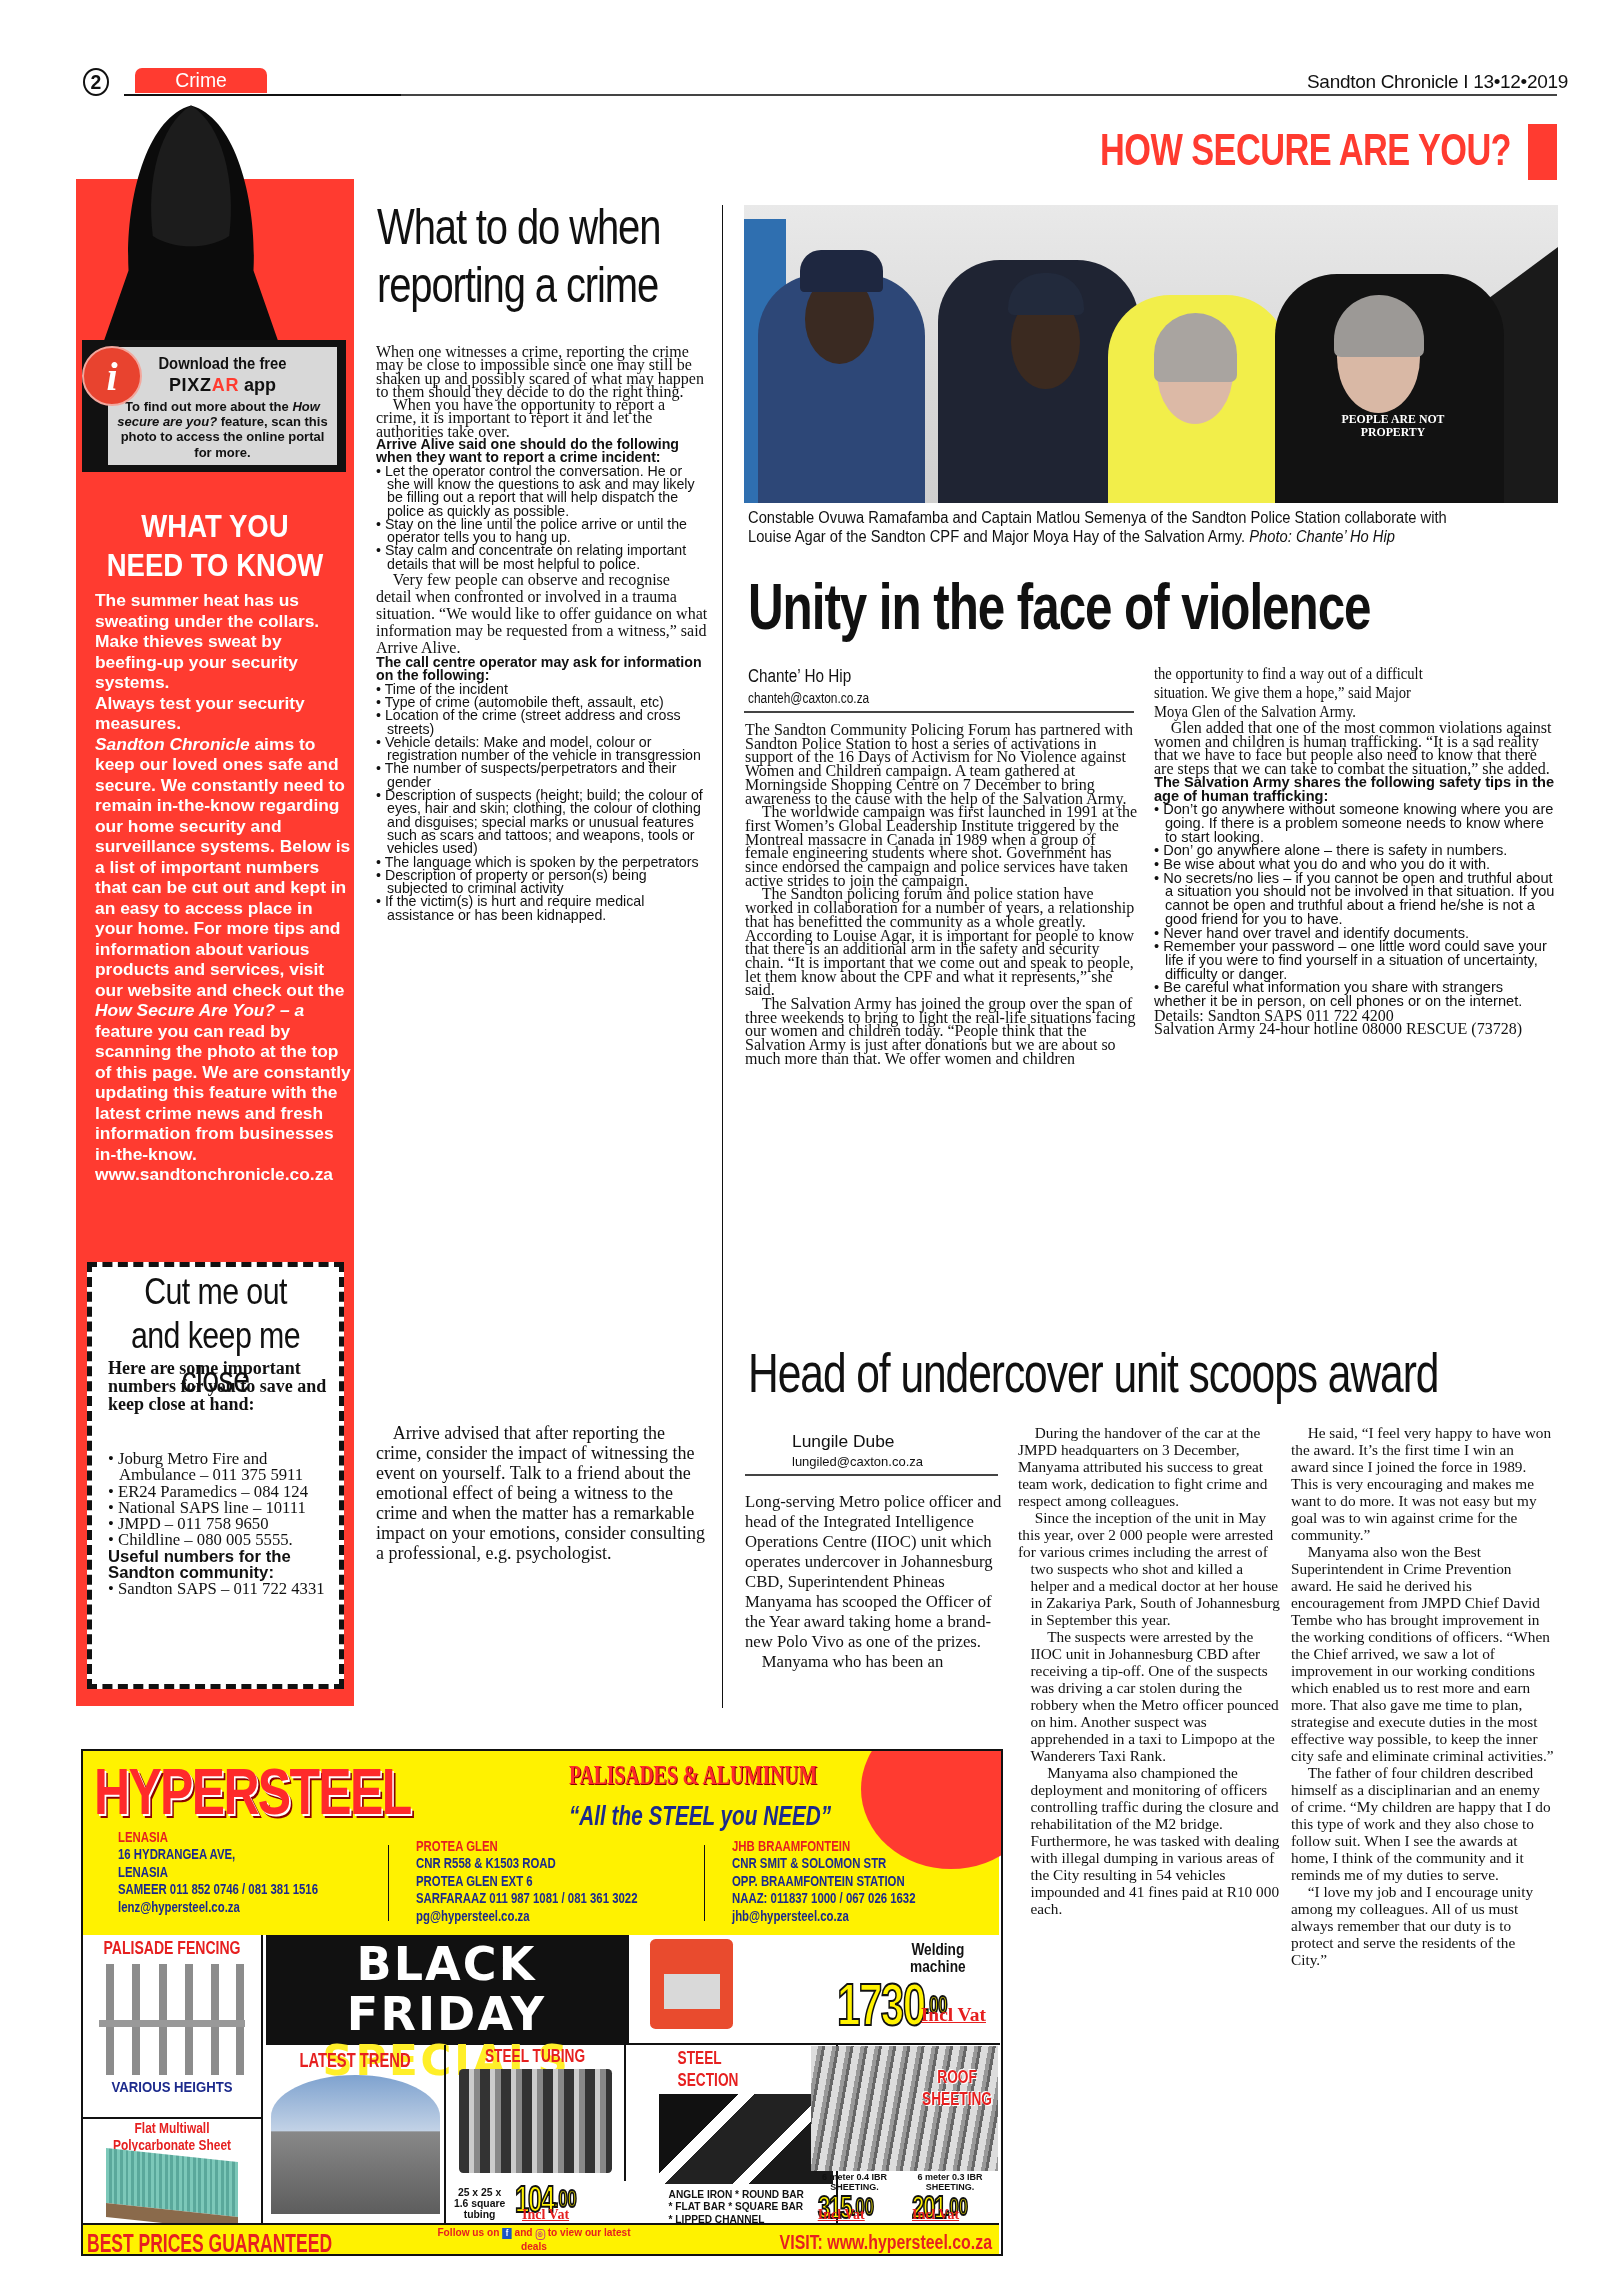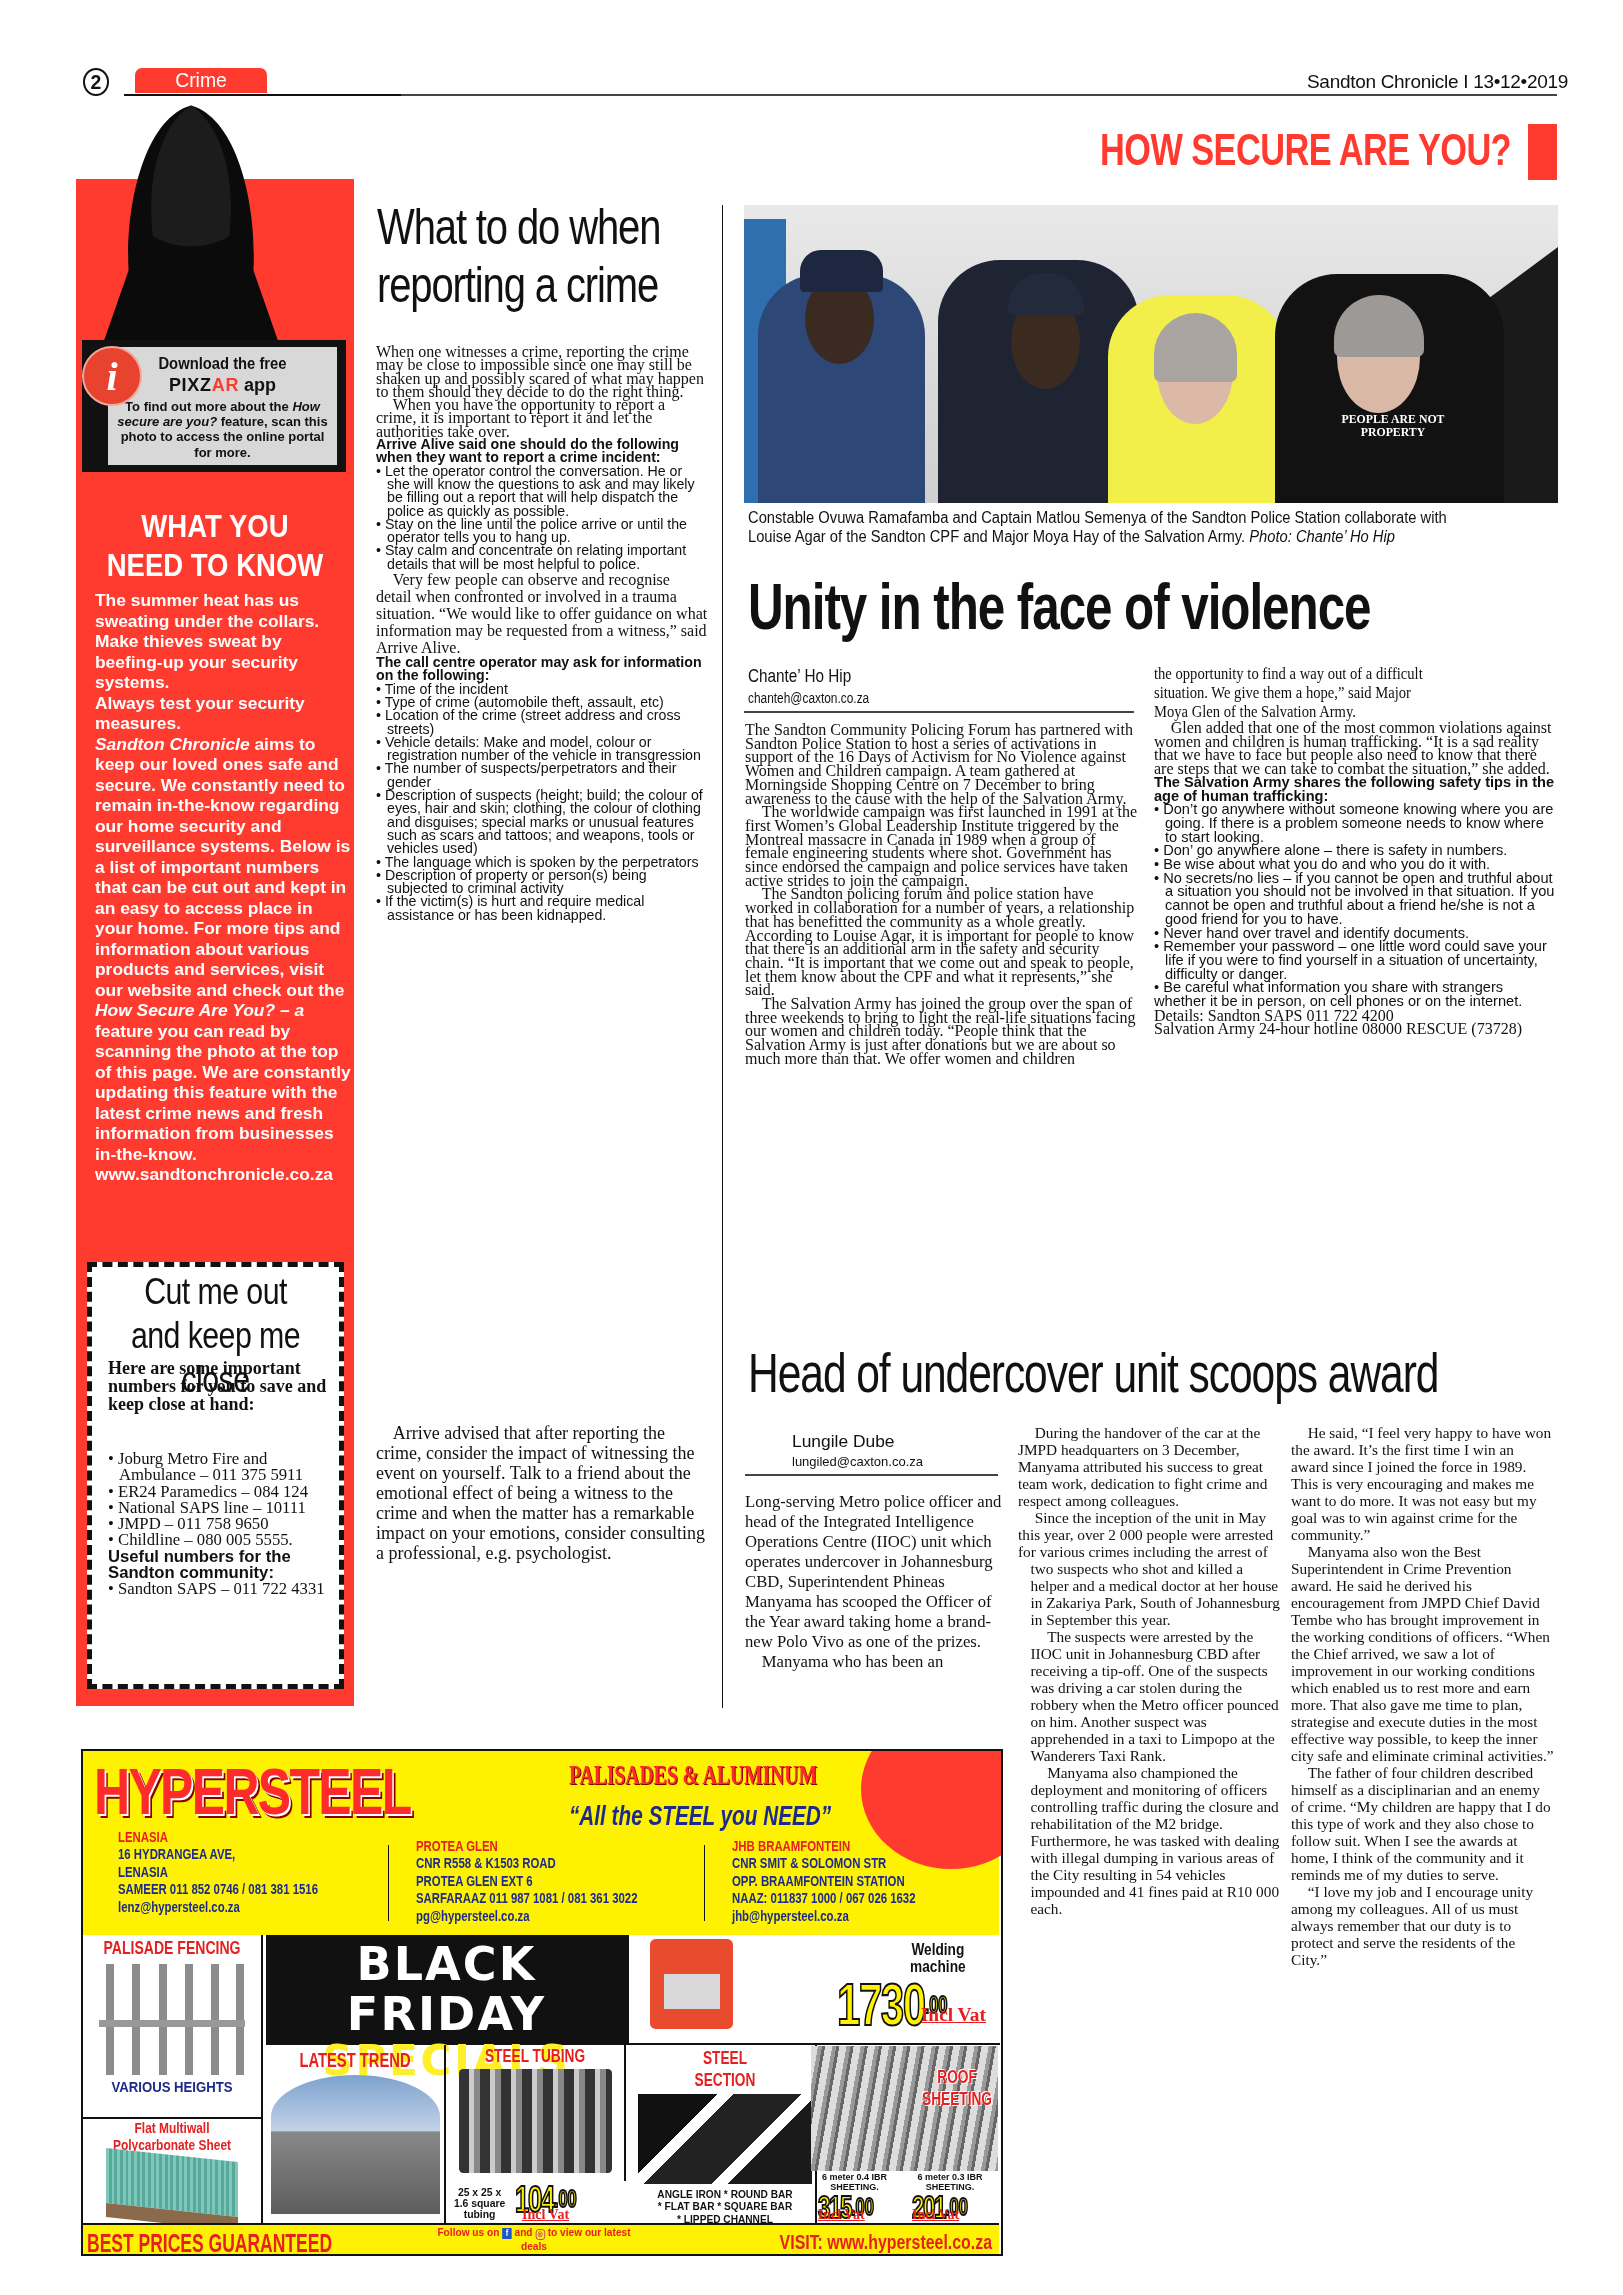--- a/index.html
+++ b/index.html
@@ -169,21 +169,21 @@
   .ad-trend .img { margin: 2.8px auto 0; width: 169px; height: 139px;
     background: linear-gradient(180deg, #7ea2cf 0%, #c2d2e6 40%, #888 41%, #5d5d5d 100%); border-radius: 50% 50% 0 0 / 30% 30% 0 0; }
   .ad-tubing { position:absolute; left: 363px; top: 294px; width: 180px; height: 136px; border-right: 2.1px solid #111; text-align:center; }
   .ad-tubing .t { font: bold 18px "Liberation Sans", sans-serif; color:#e62020; transform: scaleX(0.76); margin-top: 1.4px; }
   .ad-tubing .img { margin: 1.4px auto 0; width: 153px; height: 104px;
     background: repeating-linear-gradient(90deg, #333 0 9.7px, #ccc 9.7px 15.3px, #888 15.3px 21px); border-radius: 4.2px; }
   .ad-tubing .spec { position:absolute; left: 5.6px; top: 142px; width: 56px; font: bold 10.4px "Liberation Sans", sans-serif; line-height: 11px; }
   .ad-tubing .price { position:absolute; left: 69px; top: 136px; font-size: 37px; line-height: 37px; }
   .ad-tubing .incl { position:absolute; left: 76px; top: 162px; font-size: 14px; }
 
-  .ad-section { position:absolute; left: 552px; top: 294px; width: 182px; height: 178px; border-right: 2.1px solid #111; text-align:center; }
+  .ad-section { position:absolute; left: 573px; top: 294px; width: 182px; height: 178px; border-right: 2.1px solid #111; }
   .ad-section .t { font: bold 18px "Liberation Sans", sans-serif; color:#e62020; line-height: 18px; transform: scaleX(0.76); margin-top: 4.2px; }
   .ad-section .img { margin: 4.2px auto 0; width: 174px; height: 90px;
     background: linear-gradient(135deg, #111 0 30%, #fff 30% 36%, #222 36% 62%, #fff 62% 68%, #1a1a1a 68%); }
   .ad-section .list { font: bold 11.8px "Liberation Sans", sans-serif; line-height: 12.5px; margin-top: 4.2px; transform: scaleX(0.86); }
 
   .ad-roof { position:absolute; left: 725px; top: 294px; width: 191px; height: 178px; text-align:center; }
   .ad-roof .img { position:absolute; left: 2.8px; top: 1.4px; width: 187px; height: 125px;
     background: repeating-linear-gradient(100deg, #ddd 0 7px, #999 7px 11px, #666 11px 14px); }
   .ad-roof .t { position:absolute; right: 7px; top: 21px; font: bold 18px "Liberation Sans", sans-serif; line-height: 22px; color:#e62020;
     text-shadow: 1.4px 1.4px 0 #fff, -1.4px -1.4px 0 #fff; transform: scaleX(0.76); transform-origin: right top; }

